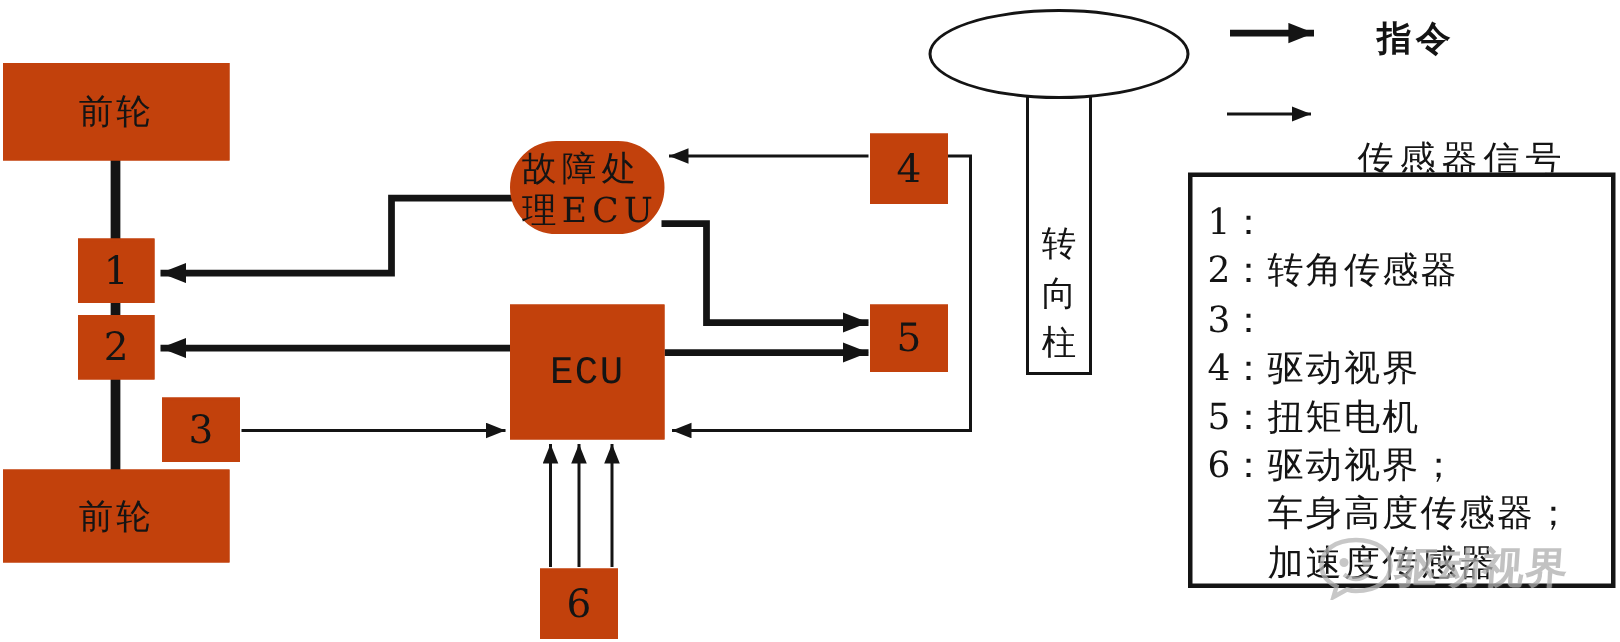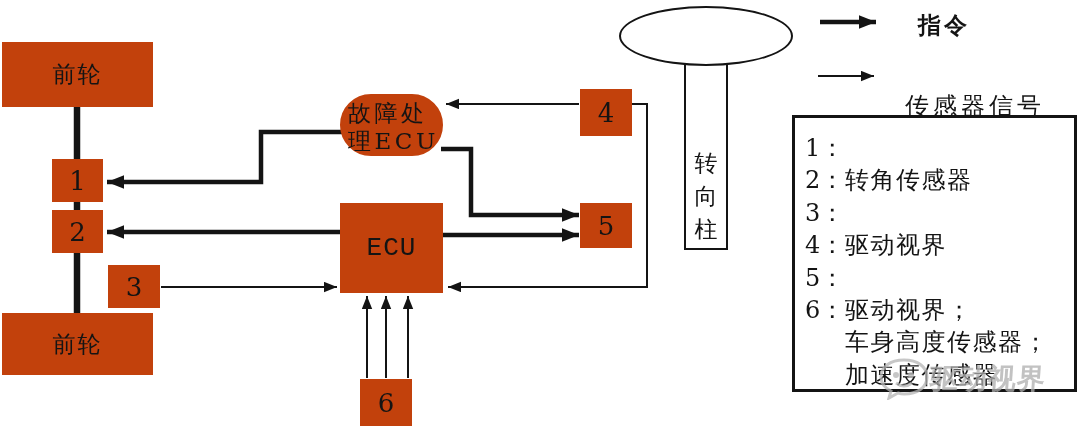--- a/index.html
+++ b/index.html
@@ -144,20 +144,21 @@
     </div>
     <div class="legend-row">
       <span class="legend-prefix">3：</span>
     </div>
     <div class="legend-row">
       <span class="legend-prefix">4：</span>
       <span class="legend-text">驱动视界</span>
     </div>
     <div class="legend-row">
       <span class="legend-prefix">5：</span>
+      <span class="legend-text">扭矩电机</span>
     </div>
     <div class="legend-row">
       <span class="legend-prefix">6：</span>
       <span class="legend-text">驱动视界；</span>
     </div>
     <div class="legend-row">
       <span class="legend-prefix"></span>
       <span class="legend-text">车身高度传感器；</span>
     </div>
     <div class="legend-row">

